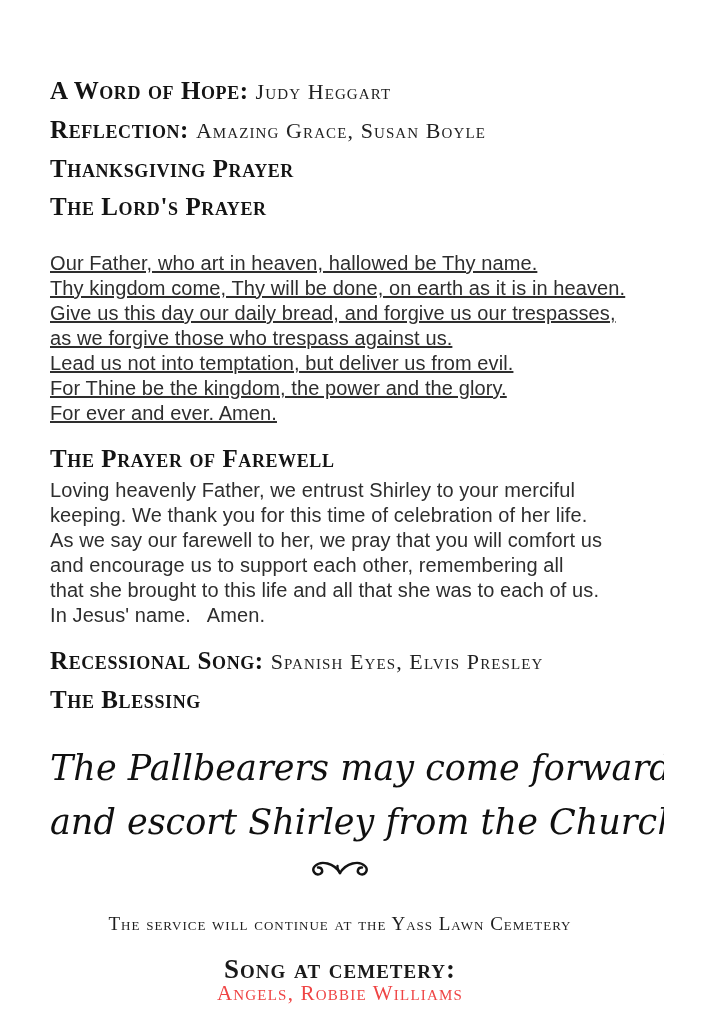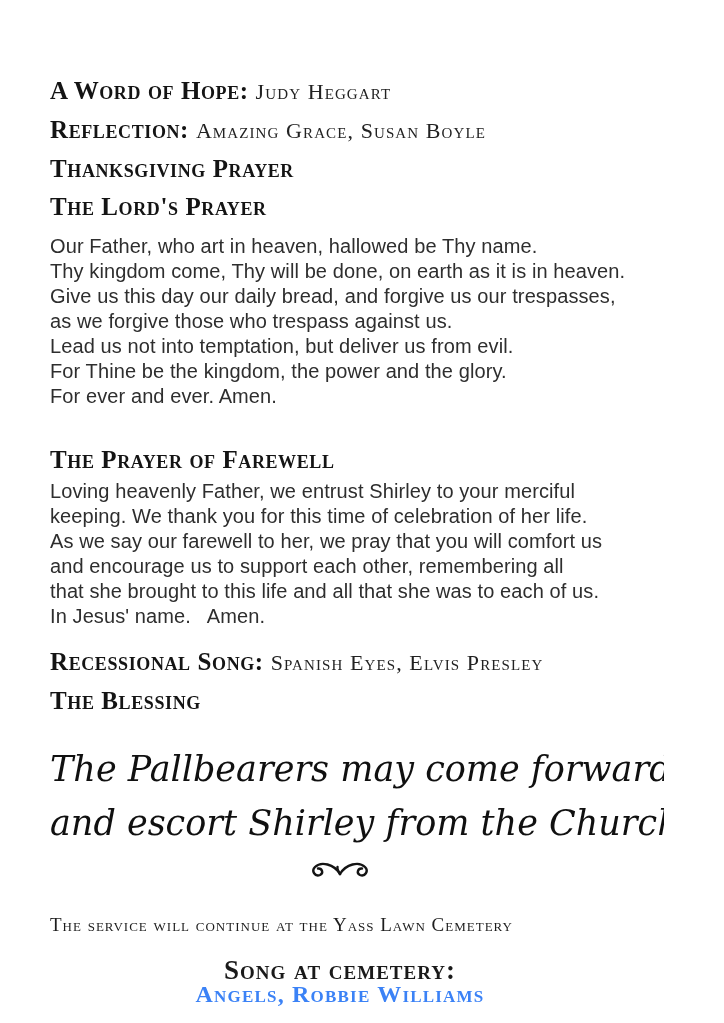--- a/index.html
+++ b/index.html
@@ -37,65 +37,66 @@
   }
   
   .prayer {
     font-family: "Liberation Sans", sans-serif;
     font-size: 20px;
     line-height: 25px;
     color: #2e2e2e;
     letter-spacing: 0.1px;
   }
   .prayer div { white-space: nowrap; }
-  .lords-prayer { margin-top: 8px; }
-  .farewell-heading { margin-top: 32px; }
+  .lords-prayer { margin-top: 25px; text-decoration: underline; }
+  .farewell-heading { margin-top: 14px; }
   .blessing-group { margin-top: 14px; }
   
   .script-block {
     margin-top: 22px;
     text-align: left;
     font-family: "DejaVu Serif", serif;
     font-style: italic;
     font-size: 35px;
     line-height: 54px;
     color: #101010;
     white-space: nowrap;
   }
   
   .ornament {
     margin-top: 8px;
     text-align: center;
   }
   
   .continuation {
     margin-top: 26px;
+    text-align: center;
     font-variant: small-caps;
     font-size: 19px;
     letter-spacing: 1px;
     color: #1d1d1d;
     white-space: nowrap;
   }
   .song-block {
     margin-top: 22px;
     text-align: center;
     font-variant: small-caps;
     line-height: 24px;
     color: #1a1a1a;
   }
   .song-label {
     font-weight: 700;
     font-size: 27px;
     letter-spacing: 1px;
   }
   .song-detail {
-    font-weight: 700;
-    font-size: 24px;
+    font-weight: 400;
+    font-size: 21px;
     letter-spacing: 1.2px;
-    color: #3b82f6;
+    color: #ef4444;
   }
 </style>
 </head>
 <body>
 
 <div class="page">
 
   <div class="heading">
     <span class="label">A Word of Hope:</span>
     <span class="detail">Judy Heggart</span>

